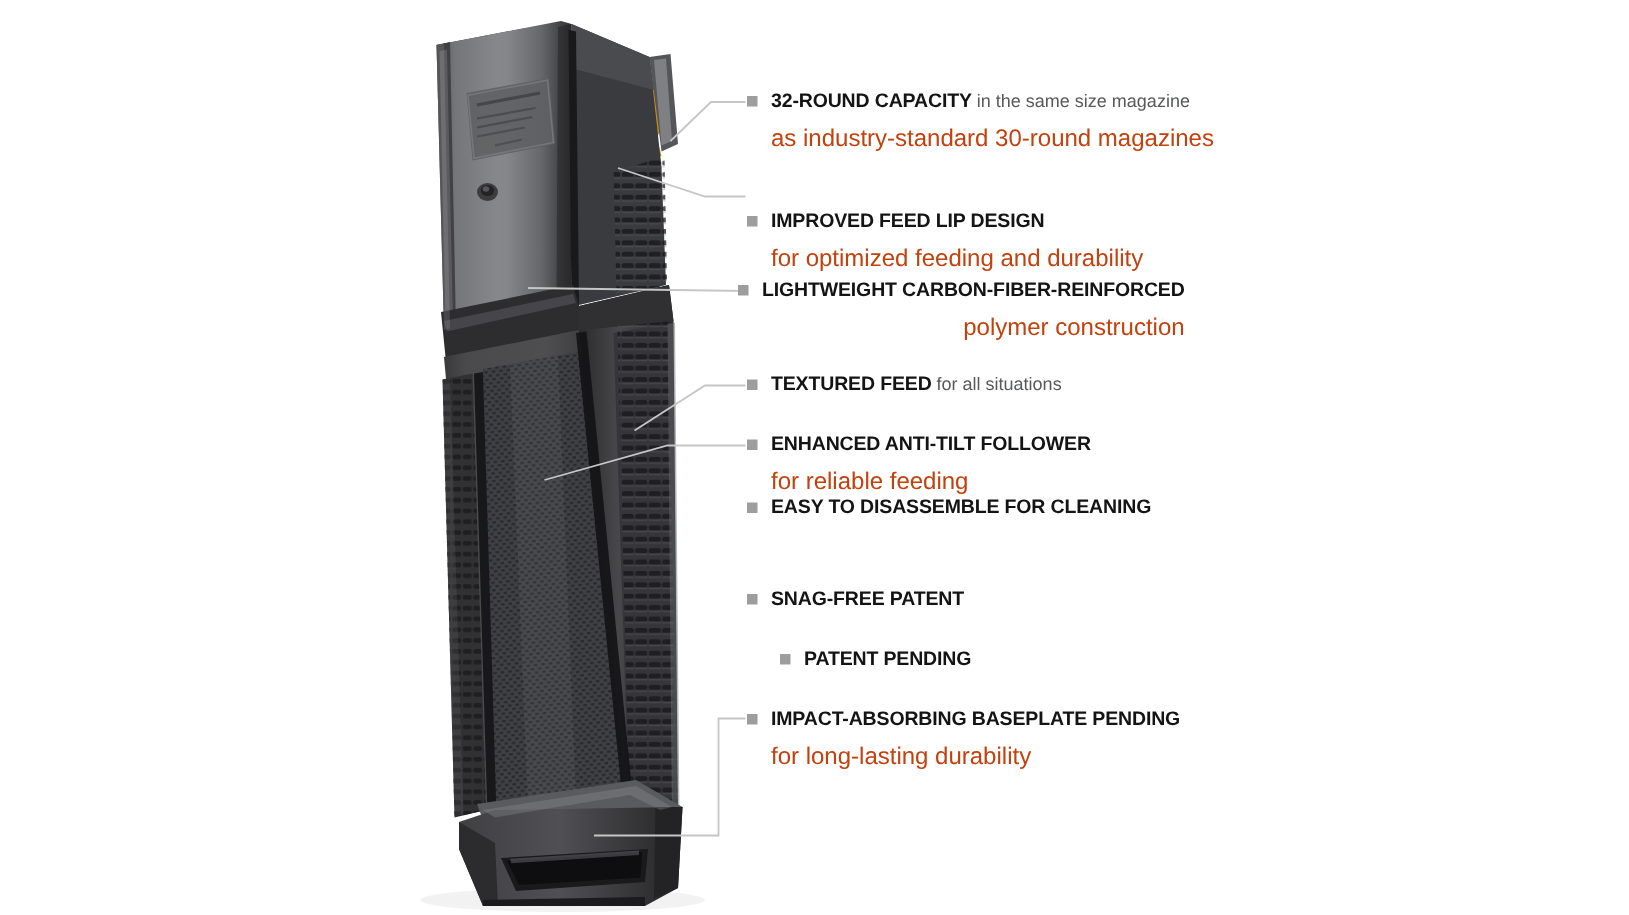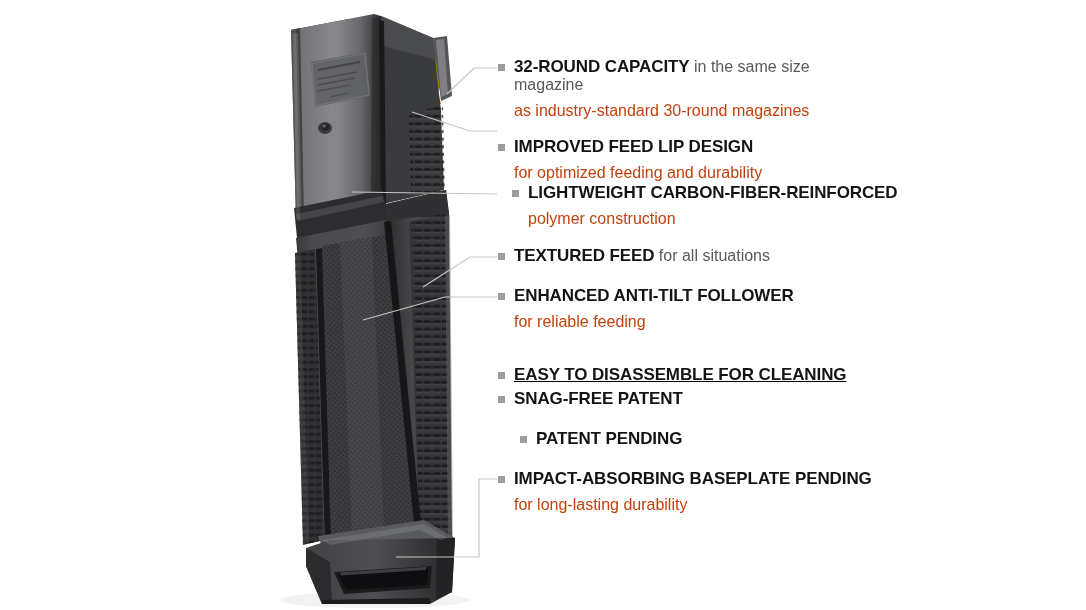--- a/index.html
+++ b/index.html
@@ -50,31 +50,31 @@
     width: 7px;
     height: 7px;
     background: #9d9d9d;
     flex: 0 0 auto;
     margin-top: 6px;
   }
   .ctext {
     max-width: 340px;
   }
   .headline {
-    font-size: 17px;
+    font-size: 13px;
     font-weight: bold;
     color: #141414;
     letter-spacing: -0.1px;
     line-height: 1.0;
     font-stretch: condensed;
     white-space: nowrap;
     display: inline;
   }
   .trailing {
-    font-size: 16px;
+    font-size: 12px;
     font-weight: normal;
     color: #58595b;
     line-height: 1.0;
     display: inline;
     text-align: center;
   }
   .sub {
     font-size: 16px;
     font-weight: normal;
     color: #c2410c;
@@ -294,21 +294,21 @@
   <div class="callout" style="left:498px; top:121px;margin-top:17px;">
     <div class="bullet"></div>
     <div class="ctext">
       <div>
         <span class="headline">IMPROVED FEED LIP DESIGN</span><span class="trailing"></span>
       </div>
       <div class="sub">for optimized feeding and durability</div>
     </div>
   </div>
 
-  <div class="callout" style="left:512px; top:184px;">
+  <div class="callout" style="left:492px; top:184px;text-align:right;">
     <div class="bullet"></div>
     <div class="ctext">
       <div>
         <span class="headline">LIGHTWEIGHT CARBON-FIBER-REINFORCED</span><span class="trailing"></span>
       </div>
       <div class="sub">polymer construction</div>
     </div>
   </div>
 
   <div class="callout nosub" style="left:498px; top:247px;">
@@ -324,21 +324,21 @@
   <div class="callout" style="left:498px; top:287px;">
     <div class="bullet"></div>
     <div class="ctext">
       <div>
         <span class="headline">ENHANCED ANTI-TILT FOLLOWER</span><span class="trailing"></span>
       </div>
       <div class="sub">for reliable feeding</div>
     </div>
   </div>
 
-  <div class="callout nosub" style="left:498px; top:366px;text-decoration:underline;">
+  <div class="callout nosub" style="left:498px; top:329px;">
     <div class="bullet"></div>
     <div class="ctext">
       <div>
         <span class="headline">EASY TO DISASSEMBLE FOR CLEANING</span><span class="trailing"></span>
       </div>
 
     </div>
   </div>
 
   <div class="callout nosub" style="left:498px; top:390px;">

